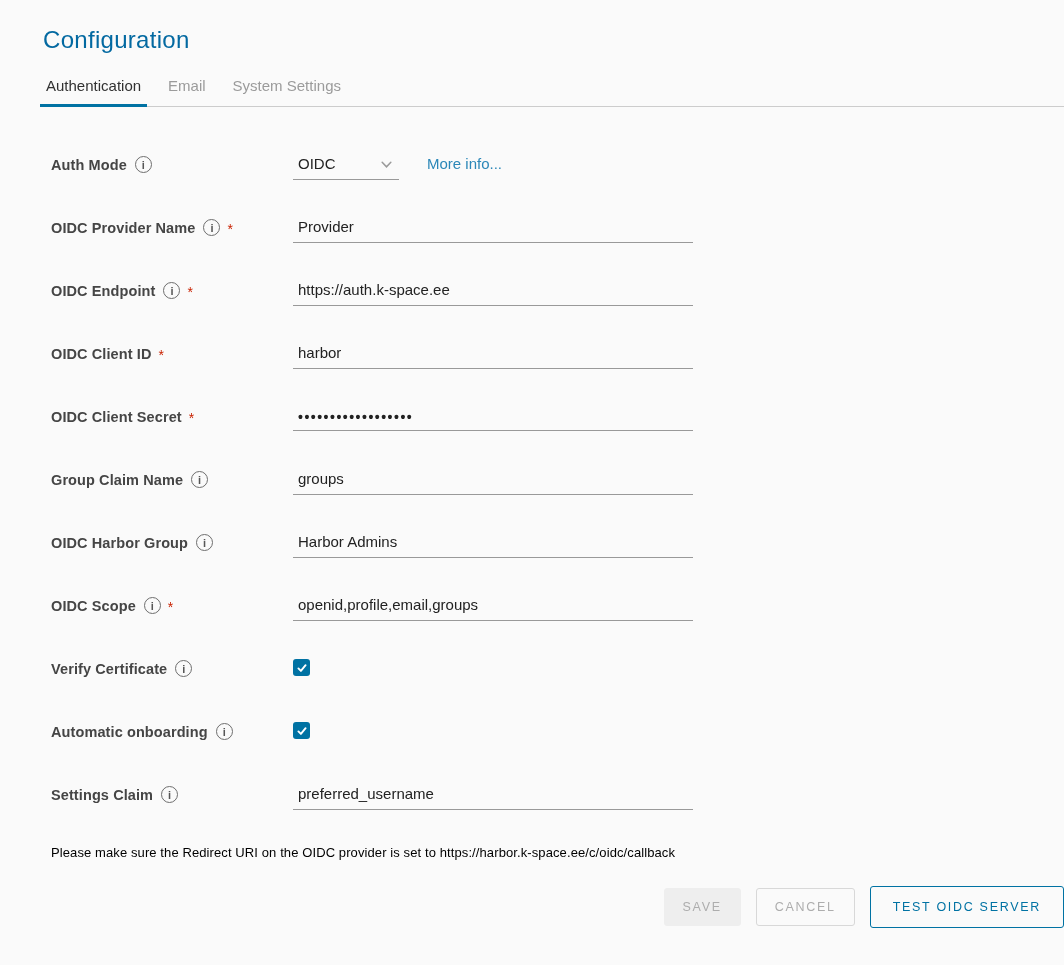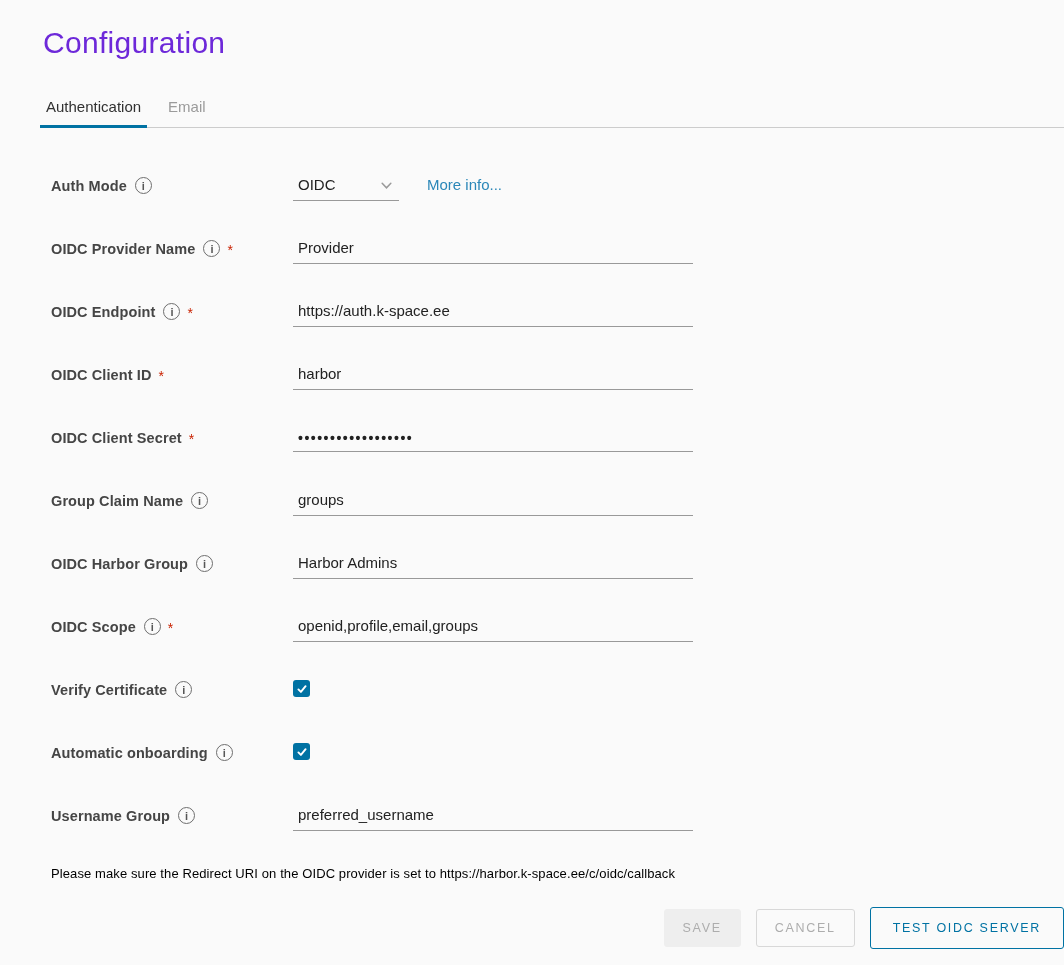--- a/index.html
+++ b/index.html
@@ -6,26 +6,26 @@
   html,body { width:1064px; height:965px; }
   body {
     background:#fafafa;
     font-family:"Liberation Sans", sans-serif;
     color:#222;
     overflow:hidden;
   }
   .page { padding:26px 0 0 45px; }
 
   .page-title {
-    font-size:30px;
+    font-size:24px;
     font-weight:300;
     letter-spacing:0.3px;
-    color:#6d28d9;
+    color:#0369a1;
     margin-left:-2px;
-    margin-bottom:32px;
+    margin-bottom:17px;
   }
 
   
   .tabs {
     display:flex;
     gap:20px;
     border-bottom:1px solid #ccc;
   }
   .tab {
     font-size:15px;
@@ -196,20 +196,21 @@
 </style>
 </head>
 <body>
 
 <div class="page">
   <h1 class="page-title">Configuration</h1>
 
   <div class="tabs">
     <div class="tab active">Authentication</div>
     <div class="tab">Email</div>
+    <div class="tab">System Settings</div>
   </div>
 
   <div class="form" id="form-rows">
       <div class="row">
         <div class="label-col">
           <span class="lbl">Auth Mode</span>
           <span class="info">i</span>
         </div>
         <div class="ctrl-col">
           <div class="select">
@@ -308,21 +309,21 @@
         <div class="ctrl-col">
           <span class="checkbox">
             <svg width="12" height="12" viewBox="0 0 12 12">
               <path d="M2.4 6.4 L4.9 8.9 L9.6 3.2" stroke="#fff" stroke-width="1.9" fill="none" stroke-linecap="round" stroke-linejoin="round"></path>
             </svg>
           </span>
         </div>
       </div>
       <div class="row">
         <div class="label-col">
-          <span class="lbl">Username Group</span>
+          <span class="lbl">Settings Claim</span>
           <span class="info">i</span>
         </div>
         <div class="ctrl-col">
           <div class="input-line">preferred_username</div>
         </div>
       </div>
     </div>
 
   <p class="note">Please make sure the Redirect URI on the OIDC provider is set to https://harbor.k-space.ee/c/oidc/callback</p>
 

